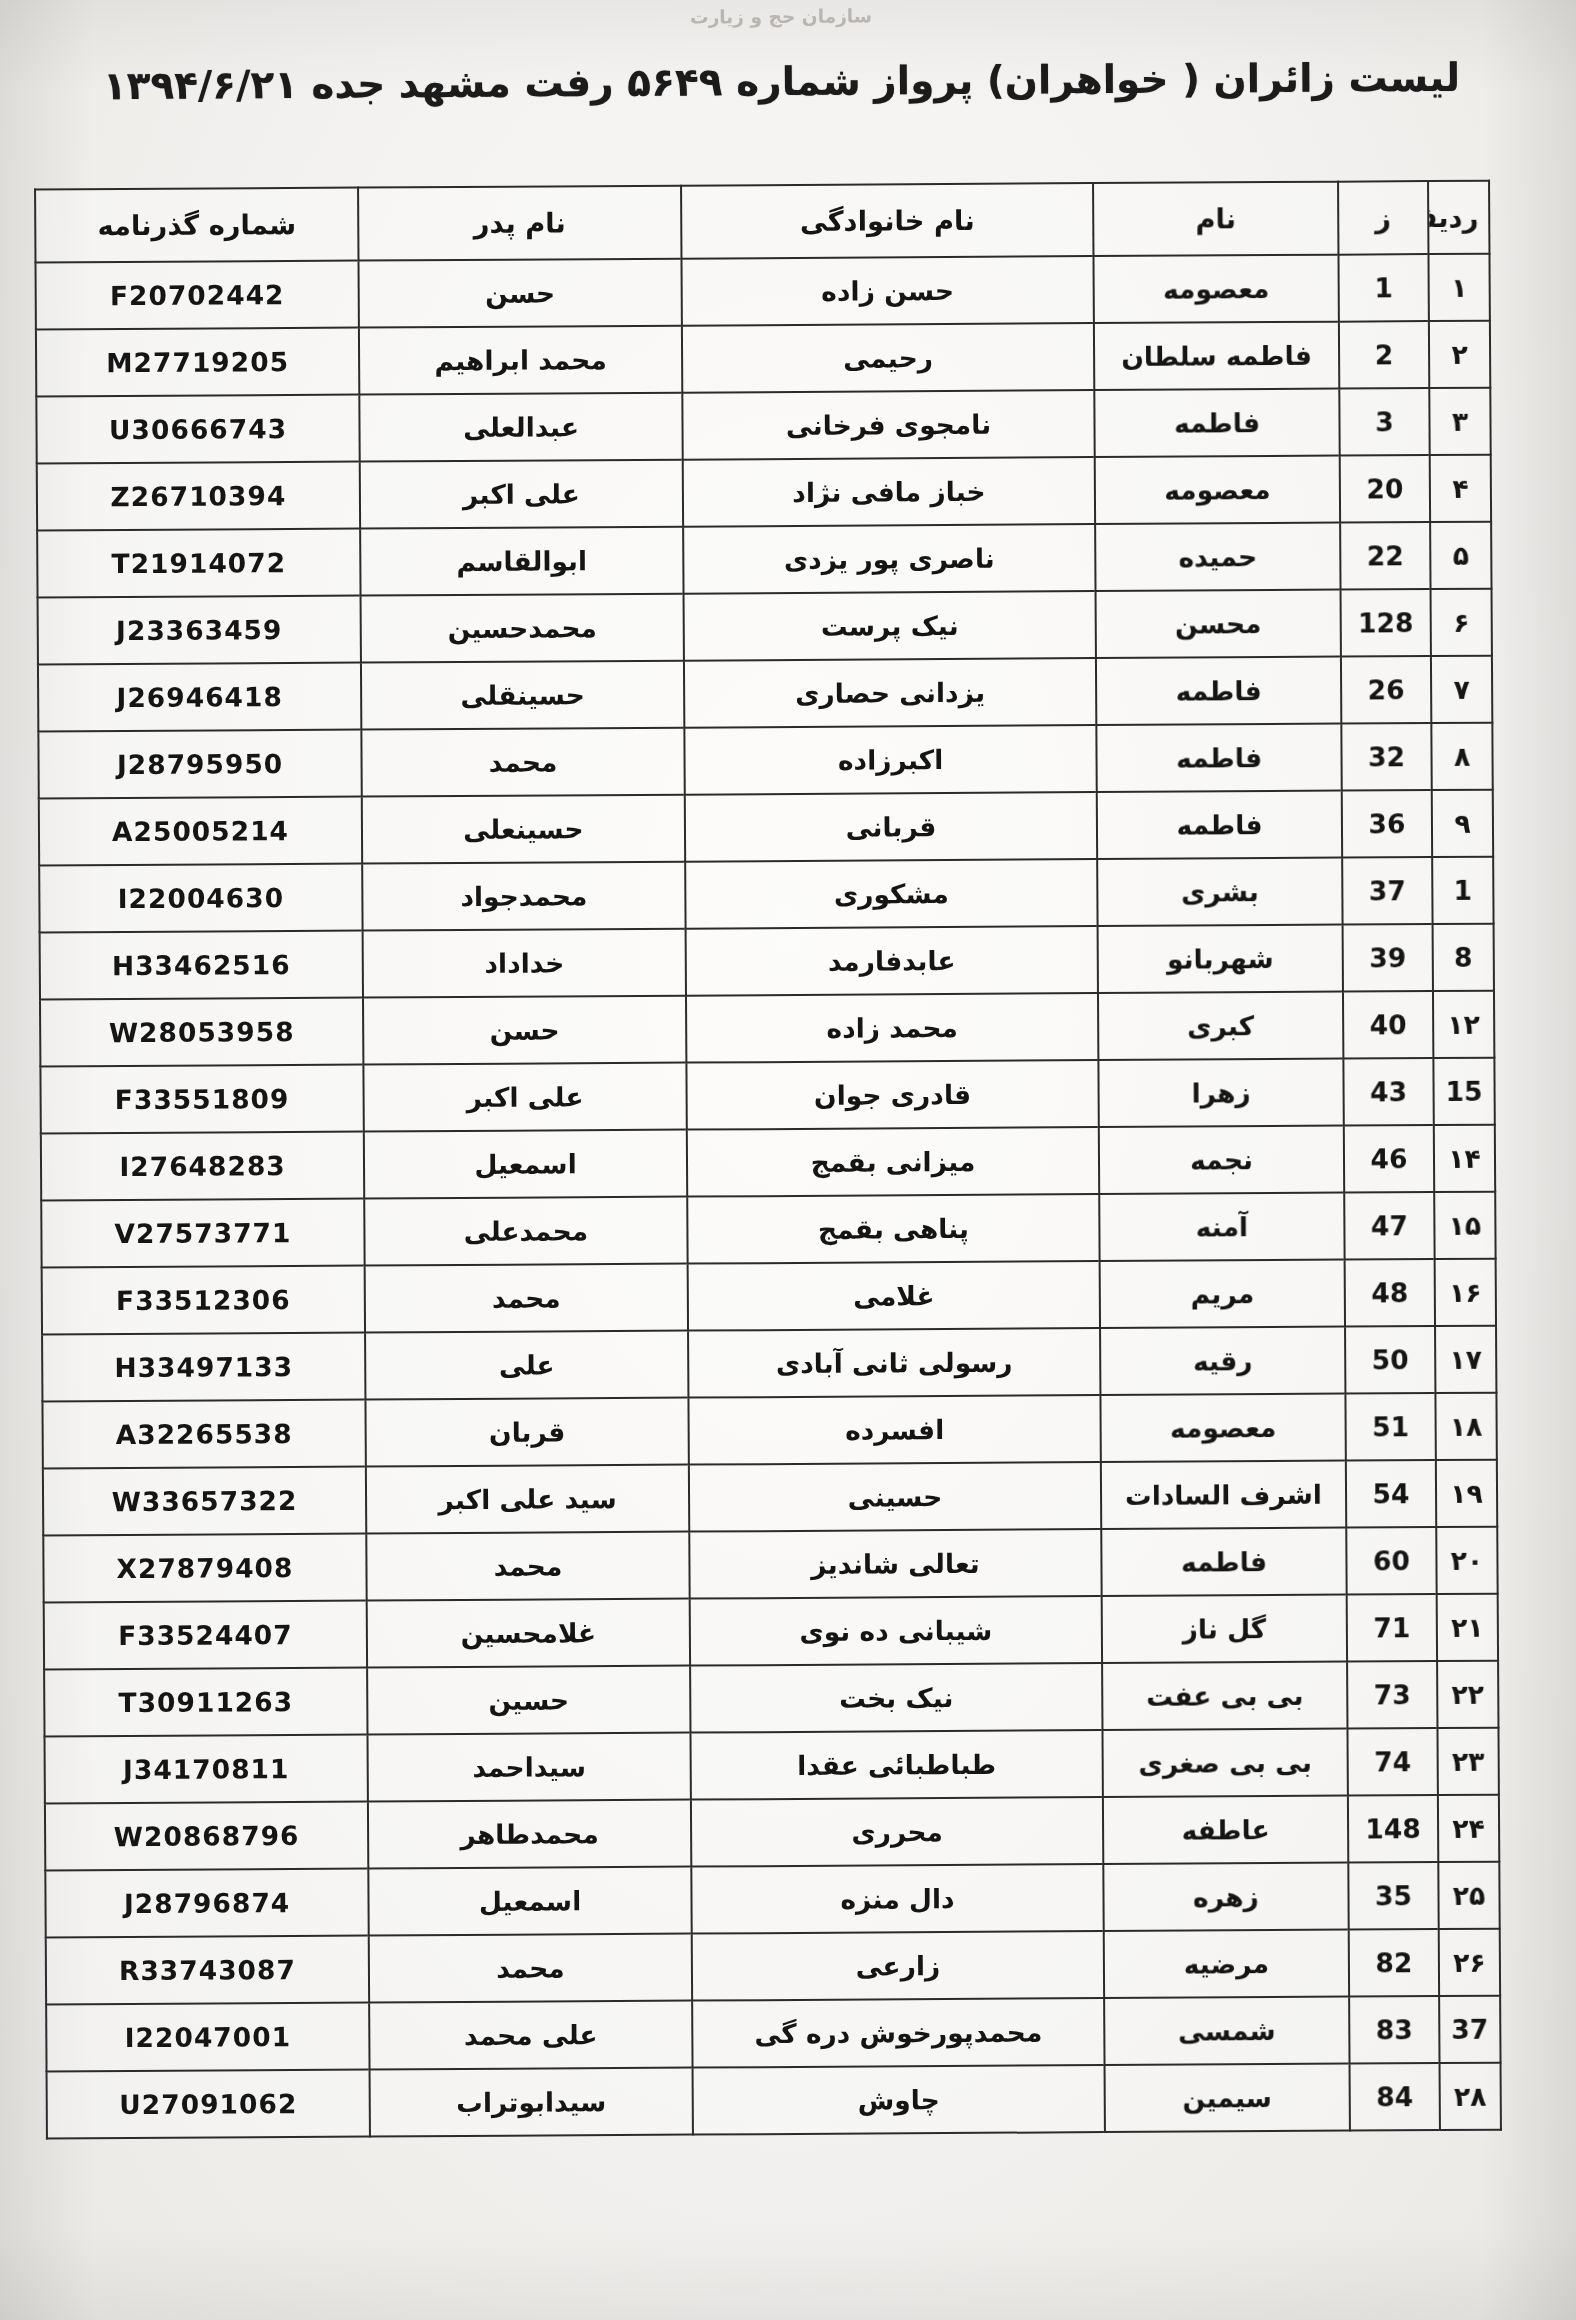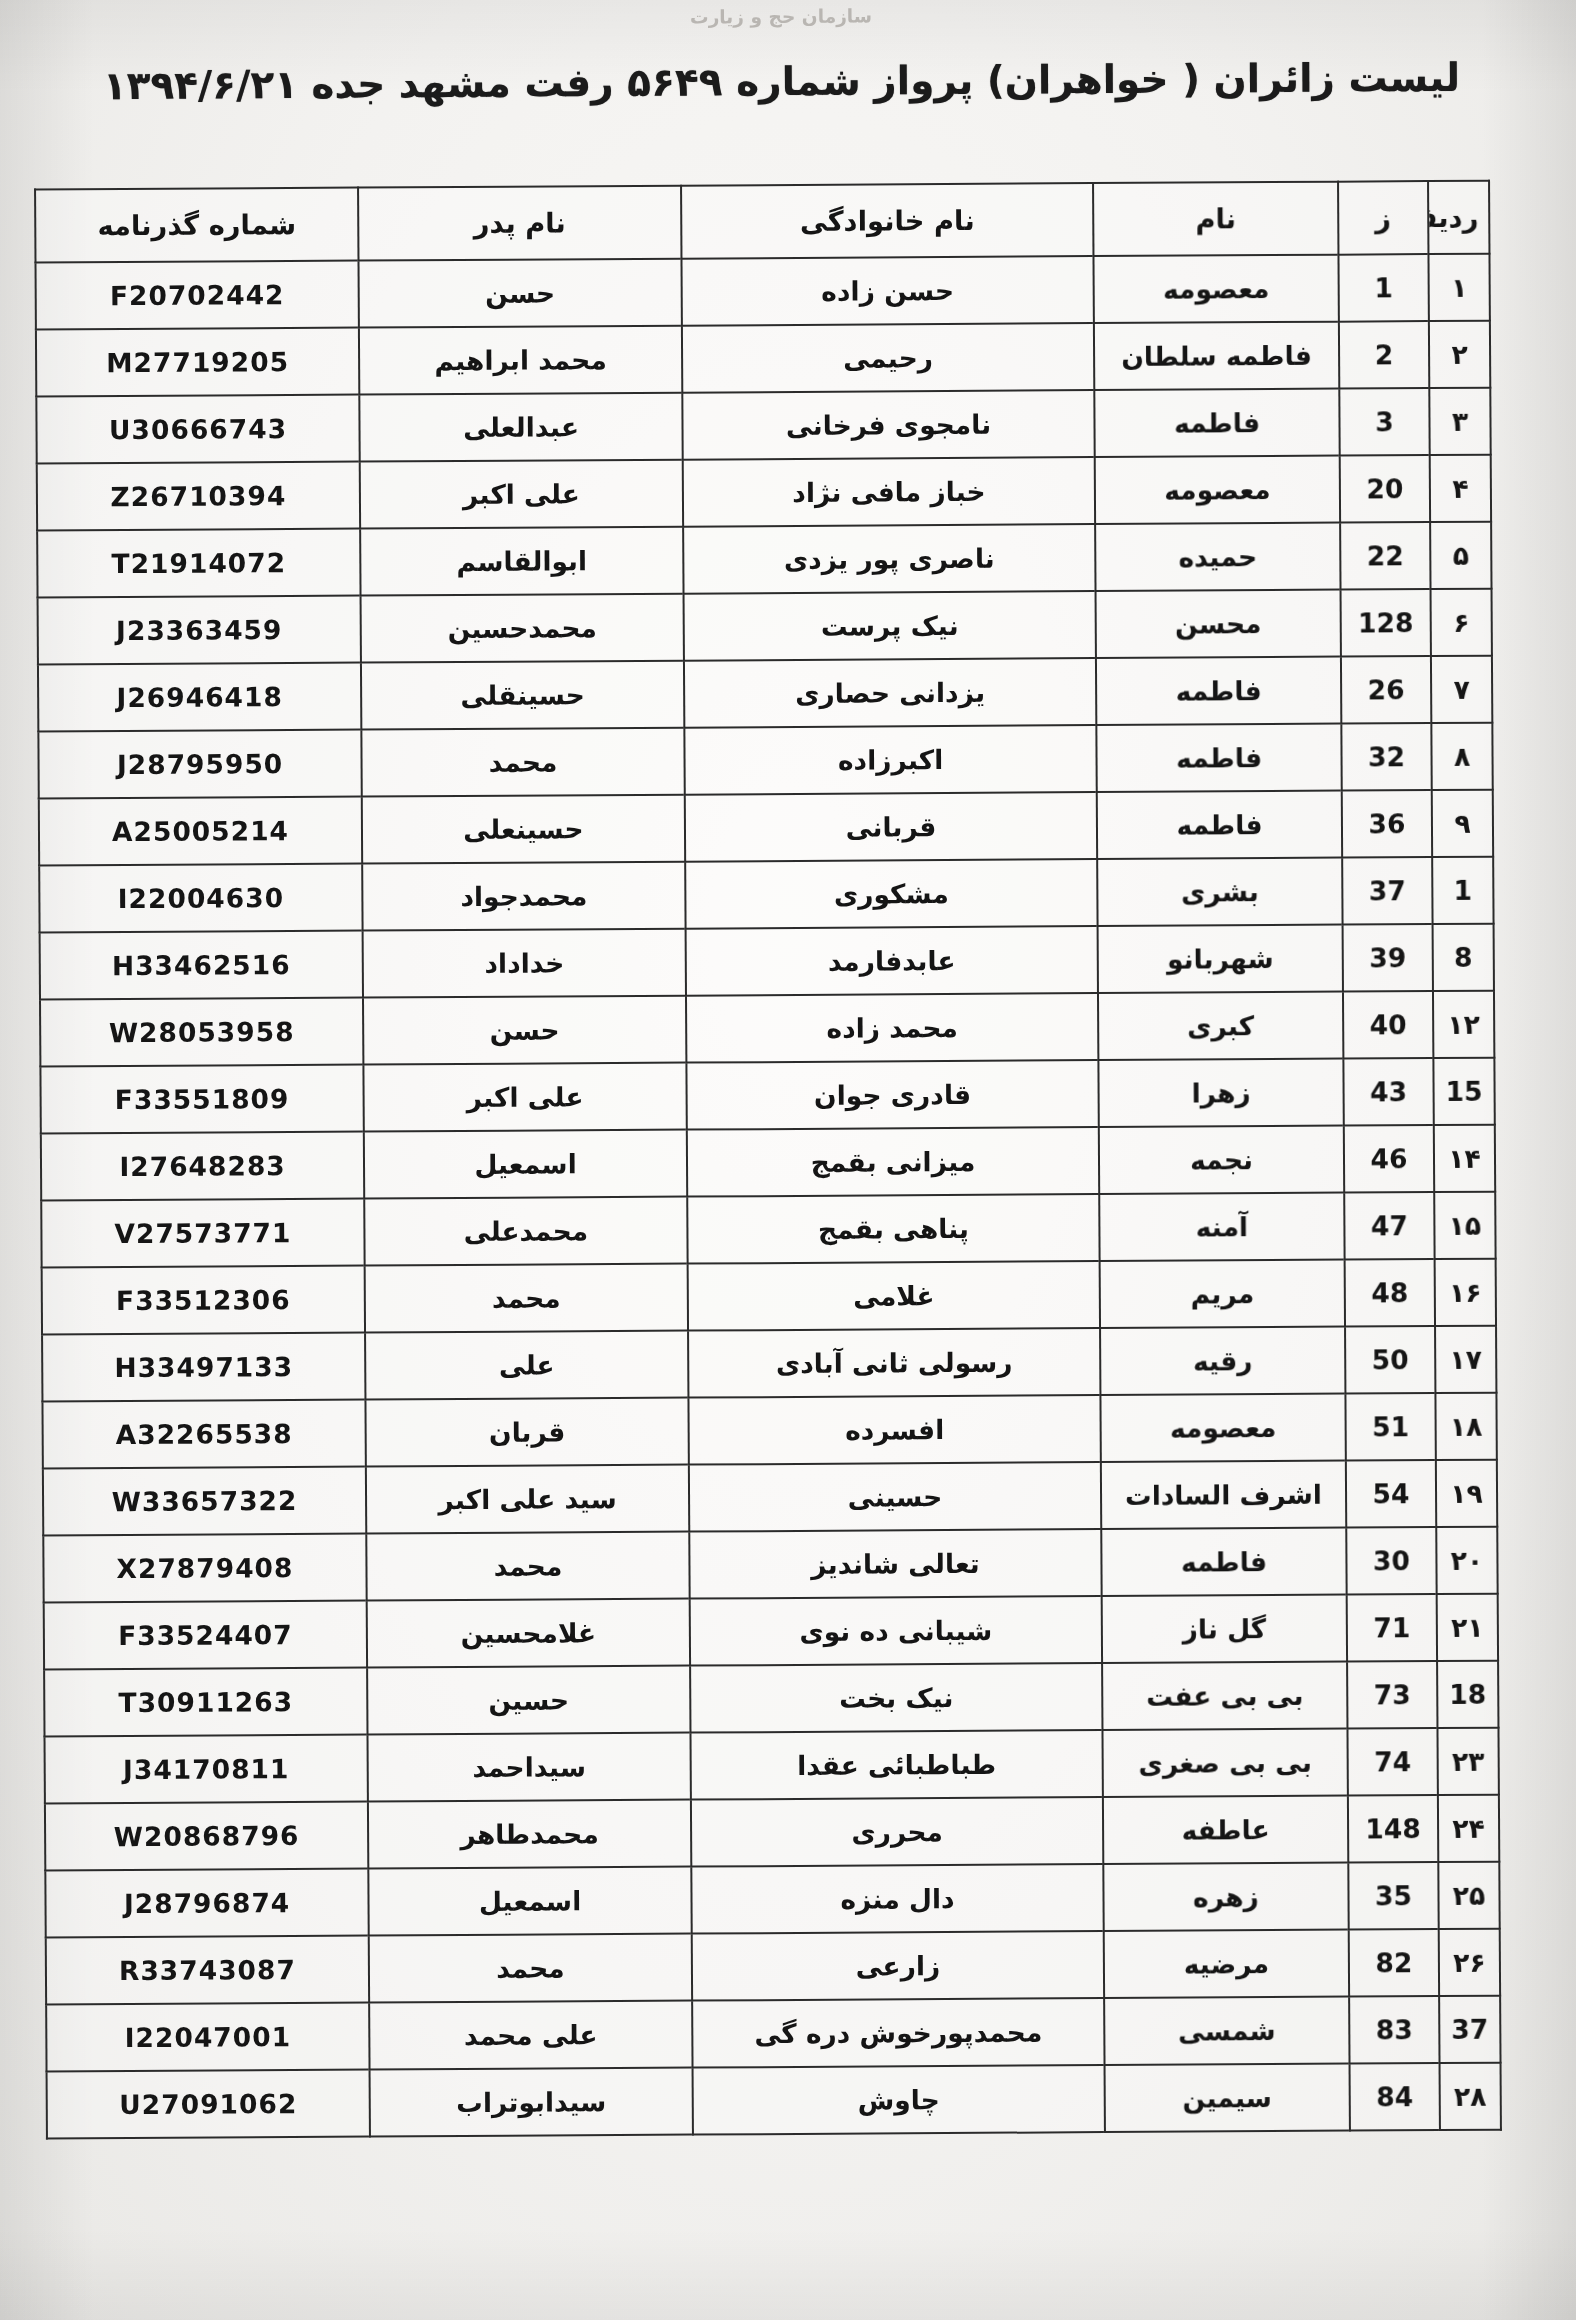--- a/index.html
+++ b/index.html
@@ -313,36 +313,36 @@
           <tr>
             <td class="col-radif">۱۹</td>
             <td class="col-ze">54</td>
             <td class="col-name">اشرف السادات</td>
             <td class="col-family">حسینی</td>
             <td class="col-father">سید علی اکبر</td>
             <td class="col-pass">W33657322</td>
           </tr>
           <tr>
             <td class="col-radif">۲۰</td>
-            <td class="col-ze">30</td>
+            <td class="col-ze">60</td>
             <td class="col-name">فاطمه</td>
             <td class="col-family">تعالی شاندیز</td>
             <td class="col-father">محمد</td>
             <td class="col-pass">X27879408</td>
           </tr>
           <tr>
             <td class="col-radif">۲۱</td>
             <td class="col-ze">71</td>
             <td class="col-name">گل ناز</td>
             <td class="col-family">شیبانی ده نوی</td>
             <td class="col-father">غلامحسین</td>
             <td class="col-pass">F33524407</td>
           </tr>
           <tr>
-            <td class="col-radif">18</td>
+            <td class="col-radif">۲۲</td>
             <td class="col-ze">73</td>
             <td class="col-name">بی بی عفت</td>
             <td class="col-family">نیک بخت</td>
             <td class="col-father">حسین</td>
             <td class="col-pass">T30911263</td>
           </tr>
           <tr>
             <td class="col-radif">۲۳</td>
             <td class="col-ze">74</td>
             <td class="col-name">بی بی صغری</td>

